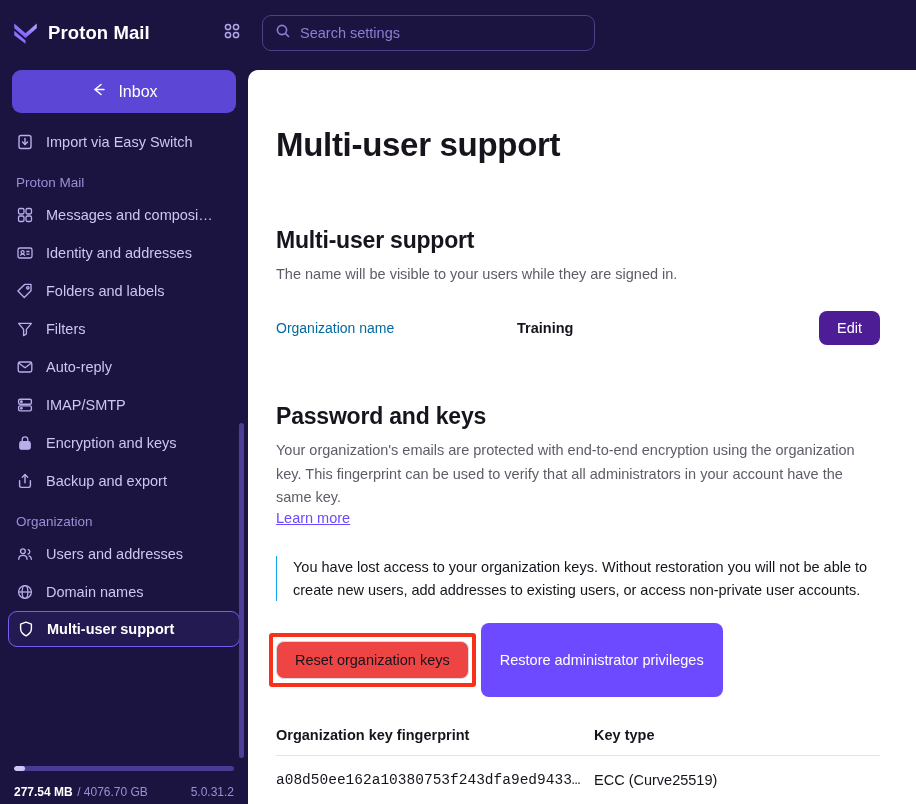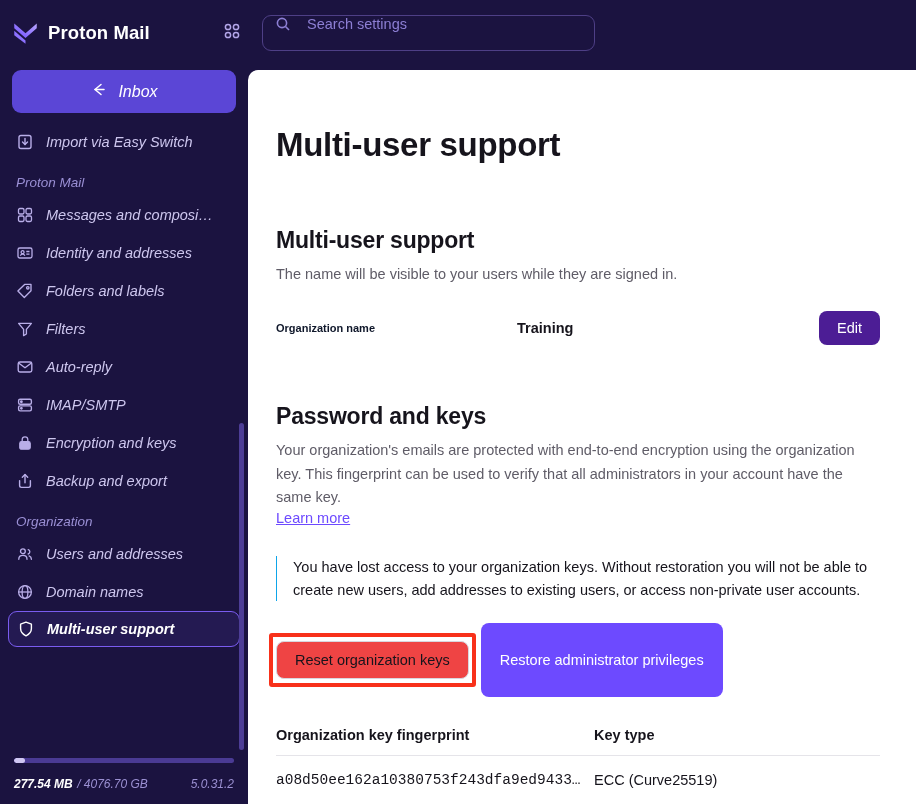--- a/index.html
+++ b/index.html
@@ -25,36 +25,35 @@
   .apps-btn {
     width: 34px; height: 34px; margin-left: 13px;
     display: flex; align-items: center; justify-content: center;
     border-radius: 7px; cursor: pointer;
   }
   .search-wrap { margin-left: 13px; }
   .search-box {
     width: 333px; height: 36px;
     border: 1px solid #4e3f86; border-radius: 9px;
     background: transparent;
-    display: flex; align-items: flex-start; gap: 16px;
+    display: flex; align-items: center; gap: 9px;
     padding: 0 12px;
   }
   .search-ph { color: #8d7fd4; font-size: 14.5px; }
 
   
   .body { flex: 1 1 auto; display: flex; min-height: 0; }
 
   
   .sidebar {
     width: 248px; flex: 0 0 248px;
     background: #1b1340;
     position: relative;
     display: flex; flex-direction: column;
     padding-top: 4px;
-    font-style: italic;
   }
   .inbox-btn {
     margin: 0 12px 10px 12px; height: 43px;
     background: #5b46d6; border-radius: 9px;
     display: flex; align-items: center; justify-content: center; gap: 11px;
     color: #fff; font-size: 16px; cursor: pointer;
   }
   .nav-scroll { flex: 1 1 auto; overflow: hidden; position: relative; }
   .nav-item {
     display: flex; align-items: center; gap: 12px;
@@ -70,21 +69,21 @@
     margin: 0 8px; padding-left: 8px; height: 36px;
     border: 1px solid #7a5cf0; border-radius: 9px;
     background: #241a52; color: #ffffff; font-weight: bold;
   }
   .nav-item.selected .ico { color: #ffffff; }
   .sb-track {
     position: absolute; right: 4px; top: 300px; bottom: 0;
     width: 5px; border-radius: 3px; background: #4d3d96;
   }
   .storage {
-    flex: 0 0 auto; padding: 8px 14px 12px 14px;
+    flex: 0 0 auto; padding: 8px 14px 4px 14px;
   }
   .bar-track { height: 5px; border-radius: 3px; background: #4a3a94; position: relative; overflow: hidden; }
   .bar-fill { position: absolute; left: 0; top: 0; bottom: 0; width: 5%; border-radius: 3px; background: #cfc6f2; }
   .storage-row { display: flex; justify-content: space-between; align-items: baseline; margin-top: 11px; }
   .storage-used { color: #ffffff; font-size: 12px; font-weight: bold; }
   .storage-total { color: #9b90d2; font-size: 12px; }
   .version { color: #9b90d2; font-size: 12px; }
 
   
   .main-outer { flex: 1 1 auto; min-width: 0; padding: 4px 0 0 0; background: #1b1340; }
@@ -92,21 +91,21 @@
     height: 100%; background: #ffffff;
     border-top-left-radius: 10px;
     overflow: hidden; position: relative;
     padding: 0 36px 0 28px;
   }
   .page-title { font-size: 33px; font-weight: bold; color: #16141c; padding-top: 56px; letter-spacing: -.3px; }
   .sec-title { font-size: 23px; font-weight: bold; color: #16141c; margin-top: 63px; letter-spacing: -.2px; }
   .sec-sub { font-size: 14.5px; color: #5f5c67; margin-top: 10px; line-height: 1.45; }
 
   .org-row { display: flex; align-items: center; margin-top: 26px; }
-  .org-label { font-size: 11px; color: #0f172a; width: 241px; font-weight: bold; }
+  .org-label { font-size: 14px; color: #0369a1; width: 241px; }
   .org-value { font-size: 14.5px; color: #16141c; font-weight: bold; flex: 1 1 auto; }
   .edit-btn {
     background: #4c1d95; color: #fff; border: none; border-radius: 8px;
     font-size: 14.5px; font-family: inherit;
     padding: 9px 18px; cursor: pointer;
   }
 
   .sec-title2 { font-size: 23px; font-weight: bold; color: #16141c; margin-top: 58px; letter-spacing: -.2px; }
   .para { font-size: 14.5px; color: #5f5c67; line-height: 1.62; margin-top: 9px; max-width: 625px; }
   .learn { color: #6d4aff; font-size: 14.5px; text-decoration: underline; cursor: pointer; display: inline-block; }

